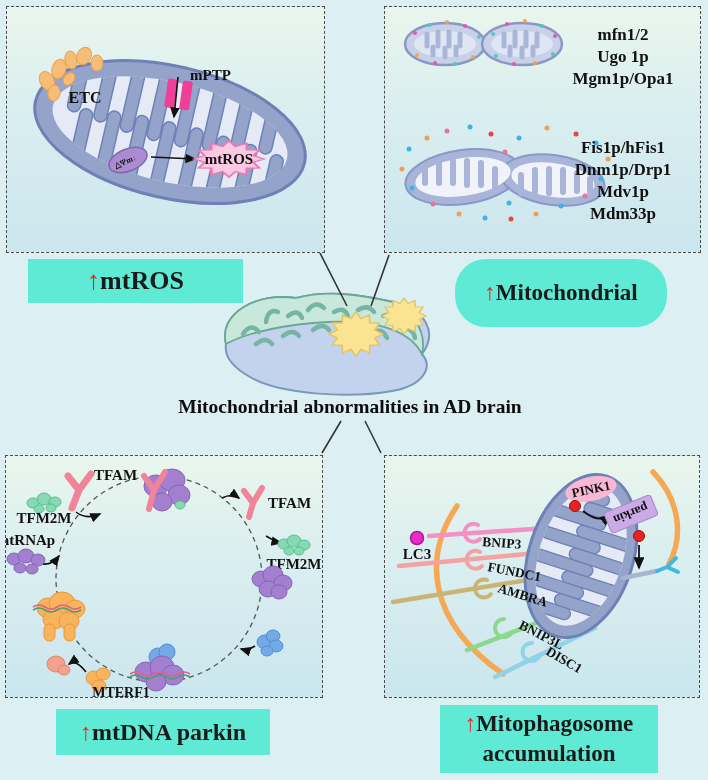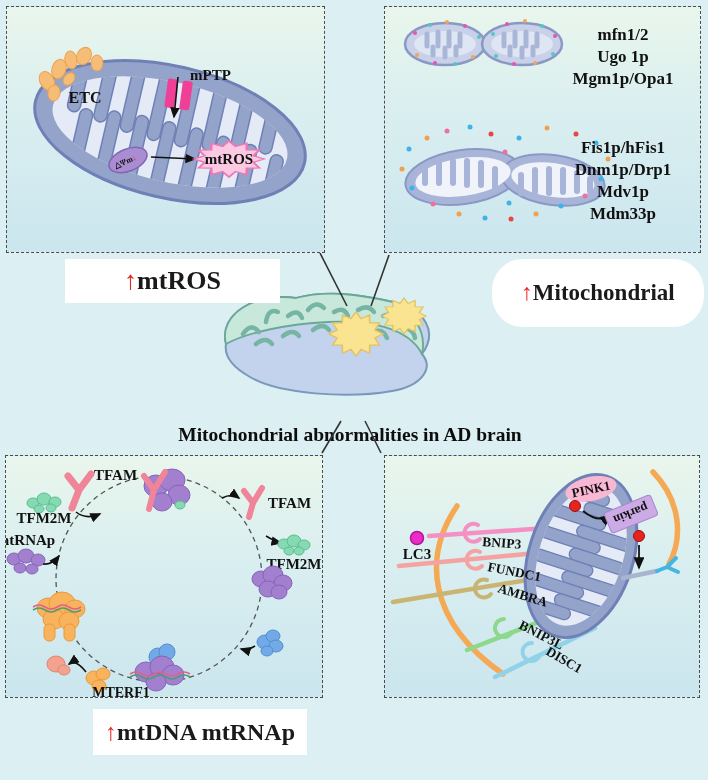--- a/index.html
+++ b/index.html
@@ -9,31 +9,31 @@
     font-family:"Liberation Serif", serif;
     color:#111;
   }
   .panel{
     position:absolute;
     border:1.6px dashed #4b4b4b;
     background:linear-gradient(180deg,#e9f6ec 0%,#d9eef0 45%,#cbe6ee 100%);
     box-sizing:border-box;
   }
   .caption{
-    position:absolute;background:#ffffff;
+    position:absolute;background:#5eead4;
     display:flex;flex-direction:column;align-items:center;justify-content:center;
-    font-weight:bold;color:#1a1a1a;text-align:right;margin-left:37px;
+    font-weight:bold;color:#1a1a1a;text-align:right;
   }
   .caption .line{white-space:nowrap;}
   .red{color:#e8241f;font-weight:bold;}
   .cap-lg{font-size:26px;}
   .cap-md{font-size:23px;line-height:1.32;}
   #title{
     position:absolute;left:150px;top:396px;width:400px;text-align:center;
-    font-size:19.5px;font-weight:bold;color:#0d0d0d;margin-top:28px;
+    font-size:19.5px;font-weight:bold;color:#0d0d0d;
   }
   svg{position:absolute;left:0;top:0;}
   svg.inpanel{position:absolute;}
   text{font-family:"Liberation Serif", serif;fill:#111;}
 </style>
 </head>
 <body>
 
 <div id="stage">
 
@@ -409,17 +409,21 @@
 
   <div class="caption cap-lg" style="left:28px;top:259px;width:215px;height:44px;">
     <div class="line"><span class="red">↑</span><span>mtROS</span></div>
   </div>
 
   <div class="caption cap-md" style="left:455px;top:259px;width:212px;height:68px;border-radius:31px;">
     <div class="line"><span class="red">↑</span><span>Mitochondrial</span></div>
   </div>
 
   <div class="caption cap-lg" style="left:56px;top:709px;width:214px;height:46px;font-size:24px;">
-    <div class="line"><span class="red">↑</span><span>mtDNA mtRNAp</span></div>
-  </div>
-
+    <div class="line"><span class="red">↑</span><span>mtDNA parkin</span></div>
+  </div>
+
+  <div class="caption cap-md" style="left:440px;top:705px;width:218px;height:68px;">
+    <div class="line"><span class="red">↑</span><span>Mitophagosome</span></div>
+    <div class="line"><span>accumulation</span></div>
+  </div>
 
 </div>
 
 </body></html>

